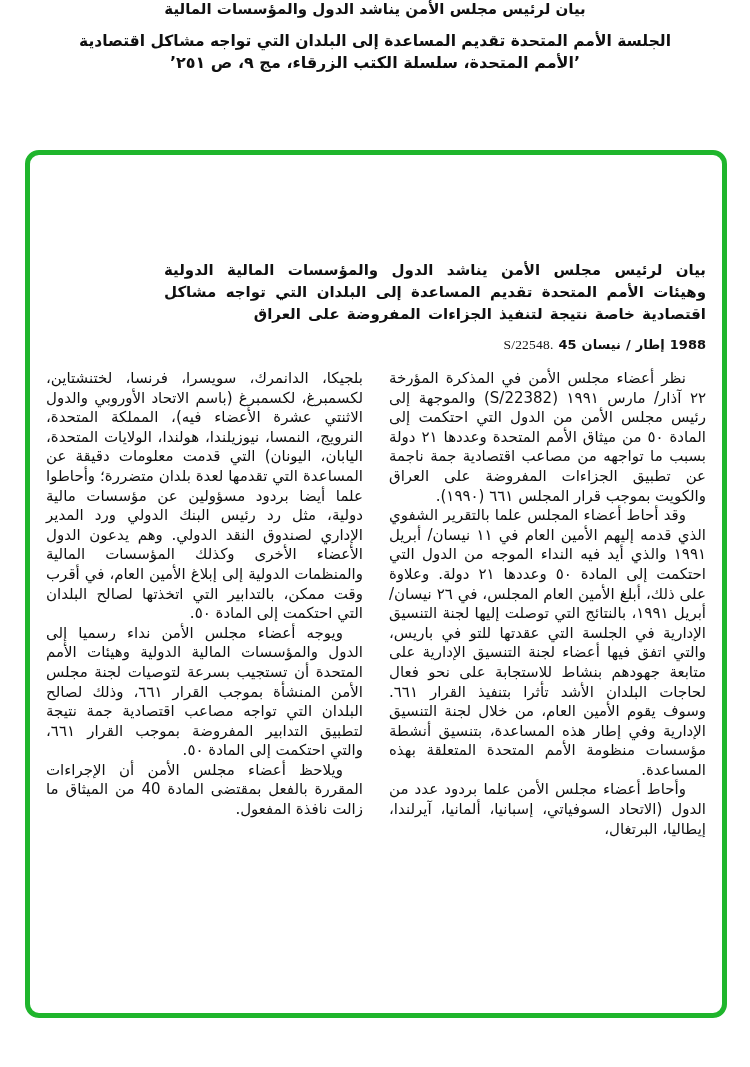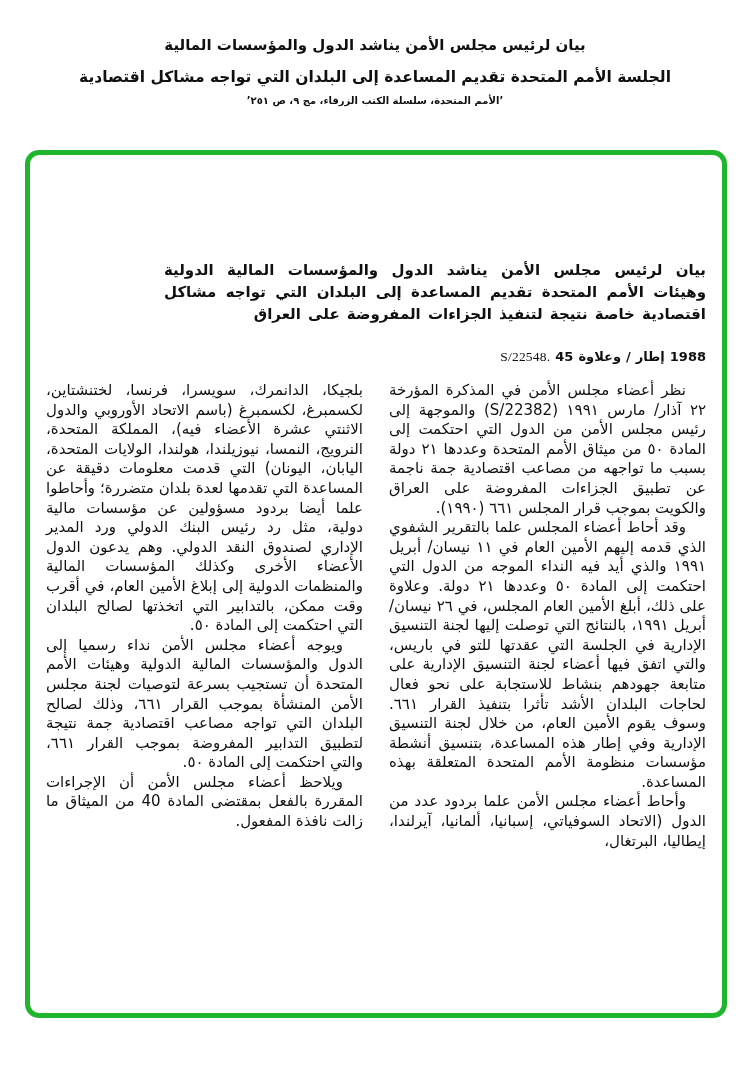--- a/index.html
+++ b/index.html
@@ -10,37 +10,36 @@
   }
   .page {
     position: relative;
     width: 750px;
     height: 1067px;
     background: #ffffff;
     overflow: hidden;
     color: #101010;
   }
   .page-header {
-    padding-top: 36px;
     text-align: center;
     direction: rtl;
   }
   .hdr-line1 {
     font-size: 15px;
     font-weight: 700;
   }
   .hdr-line2 {
     font-size: 15.5px;
     font-weight: 700;
     margin-top: 14px;
   }
   .hdr-source {
-    font-size: 10px;
+    font-size: 16px;
     font-weight: 700;
-    margin-top: 9px;
+    margin-top: 3px;
   }
   .doc-frame {
     position: absolute;
     left: 25px;
     top: 150px;
     width: 702px;
     height: 868px;
     box-sizing: border-box;
     border: 5px solid #1fb52c;
     border-radius: 14px;
@@ -58,21 +57,21 @@
     text-align: justify;
     text-align-last: right;
     word-spacing: 2px;
   }
   .symbol-date {
     direction: ltr;
     display: flex;
     justify-content: flex-end;
     align-items: baseline;
     gap: 5px;
-    margin-top: 24px;
+    margin-top: 12px;
     font-size: 13px;
     font-weight: 700;
   }
   .symbol-date .doc-symbol {
     font-family: "Liberation Serif", serif;
     font-weight: 400;
     font-size: 13.5px;
     letter-spacing: 0.2px;
   }
   .columns {
@@ -108,21 +107,21 @@
     <div class="hdr-source">’الأمم المتحدة، سلسلة الكتب الزرقاء، مج ٩، ص ٢٥١’</div>
   </header>
 
   <section class="doc-frame" style="border-color: rgb(31, 181, 44);">
 
     <div class="doc-title" dir="rtl">بيان لرئيس مجلس الأمن يناشد الدول والمؤسسات المالية الدولية وهيئات الأمم المتحدة تقديم المساعدة إلى البلدان التي تواجه مشاكل اقتصادية خاصة نتيجة لتنفيذ الجزاءات المفروضة على العراق</div>
 
     <div class="symbol-date">
       <span class="doc-symbol" dir="ltr">S/22548.</span>
       <span>45</span>
-      <span>وعلاوة</span>
+      <span>نيسان</span>
       <span>/</span>
       <span>إطار</span>
       <span>1988</span>
     </div>
 
     <div class="columns">
       <div class="text-col">
           <p class="para indent">نظر أعضاء مجلس الأمن في المذكرة المؤرخة ٢٢ آذار/ مارس ١٩٩١ (S/22382) والموجهة إلى رئيس مجلس الأمن من الدول التي احتكمت إلى المادة ٥٠ من ميثاق الأمم المتحدة وعددها ٢١ دولة بسبب ما تواجهه من مصاعب اقتصادية جمة ناجمة عن تطبيق الجزاءات المفروضة على العراق والكويت بموجب قرار المجلس ٦٦١ (١٩٩٠).</p>
           <p class="para indent">وقد أحاط أعضاء المجلس علما بالتقرير الشفوي الذي قدمه إليهم الأمين العام في ١١ نيسان/ أبريل ١٩٩١ والذي أيد فيه النداء الموجه من الدول التي احتكمت إلى المادة ٥٠ وعددها ٢١ دولة. وعلاوة على ذلك، أبلغ الأمين العام المجلس، في ٢٦ نيسان/ أبريل ١٩٩١، بالنتائج التي توصلت إليها لجنة التنسيق الإدارية في الجلسة التي عقدتها للتو في باريس، والتي اتفق فيها أعضاء لجنة التنسيق الإدارية على متابعة جهودهم بنشاط للاستجابة على نحو فعال لحاجات البلدان الأشد تأثرا بتنفيذ القرار ٦٦١. وسوف يقوم الأمين العام، من خلال لجنة التنسيق الإدارية وفي إطار هذه المساعدة، بتنسيق أنشطة مؤسسات منظومة الأمم المتحدة المتعلقة بهذه المساعدة.</p>
           <p class="para indent">وأحاط أعضاء مجلس الأمن علما بردود عدد من الدول (الاتحاد السوفياتي، إسبانيا، ألمانيا، آيرلندا، إيطاليا، البرتغال،</p>

